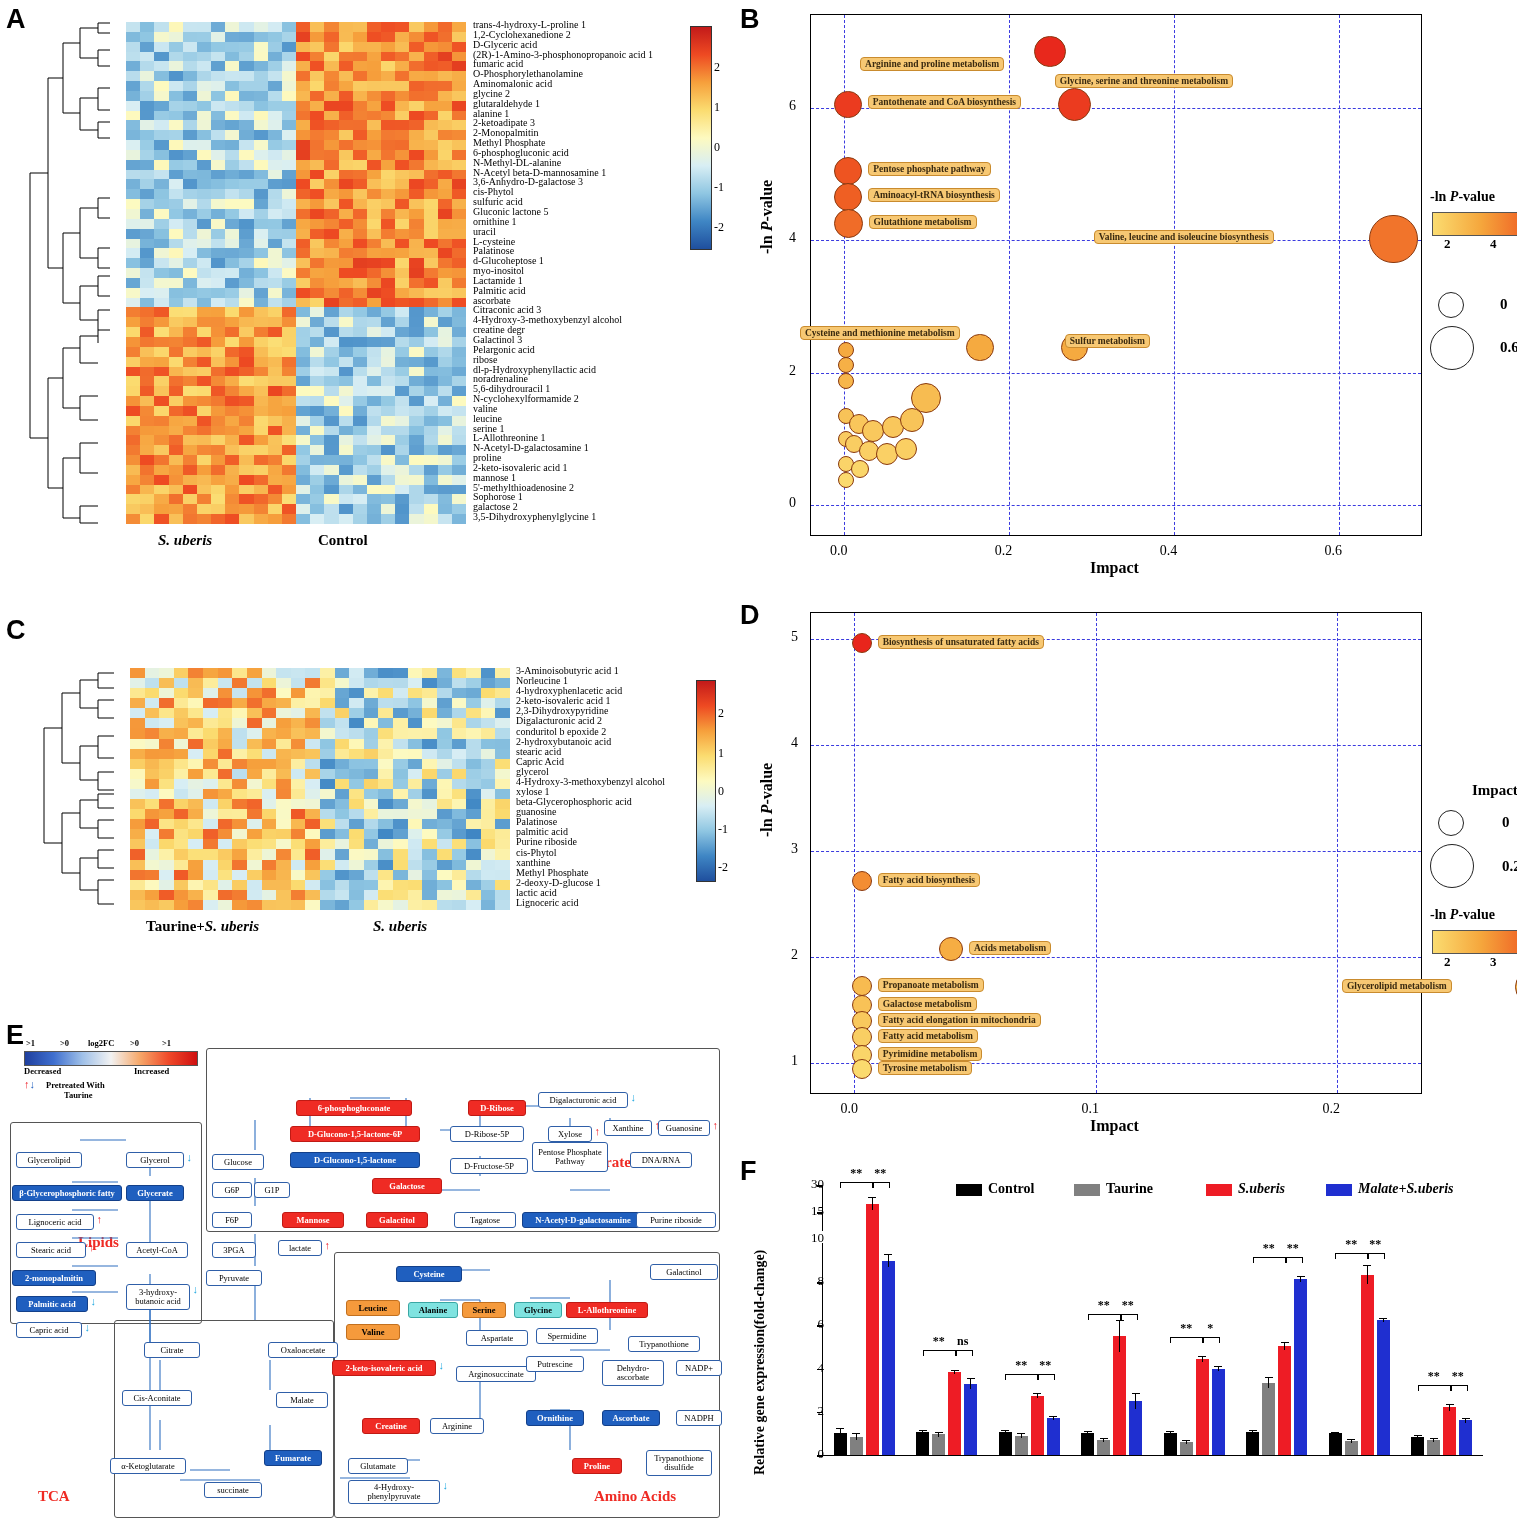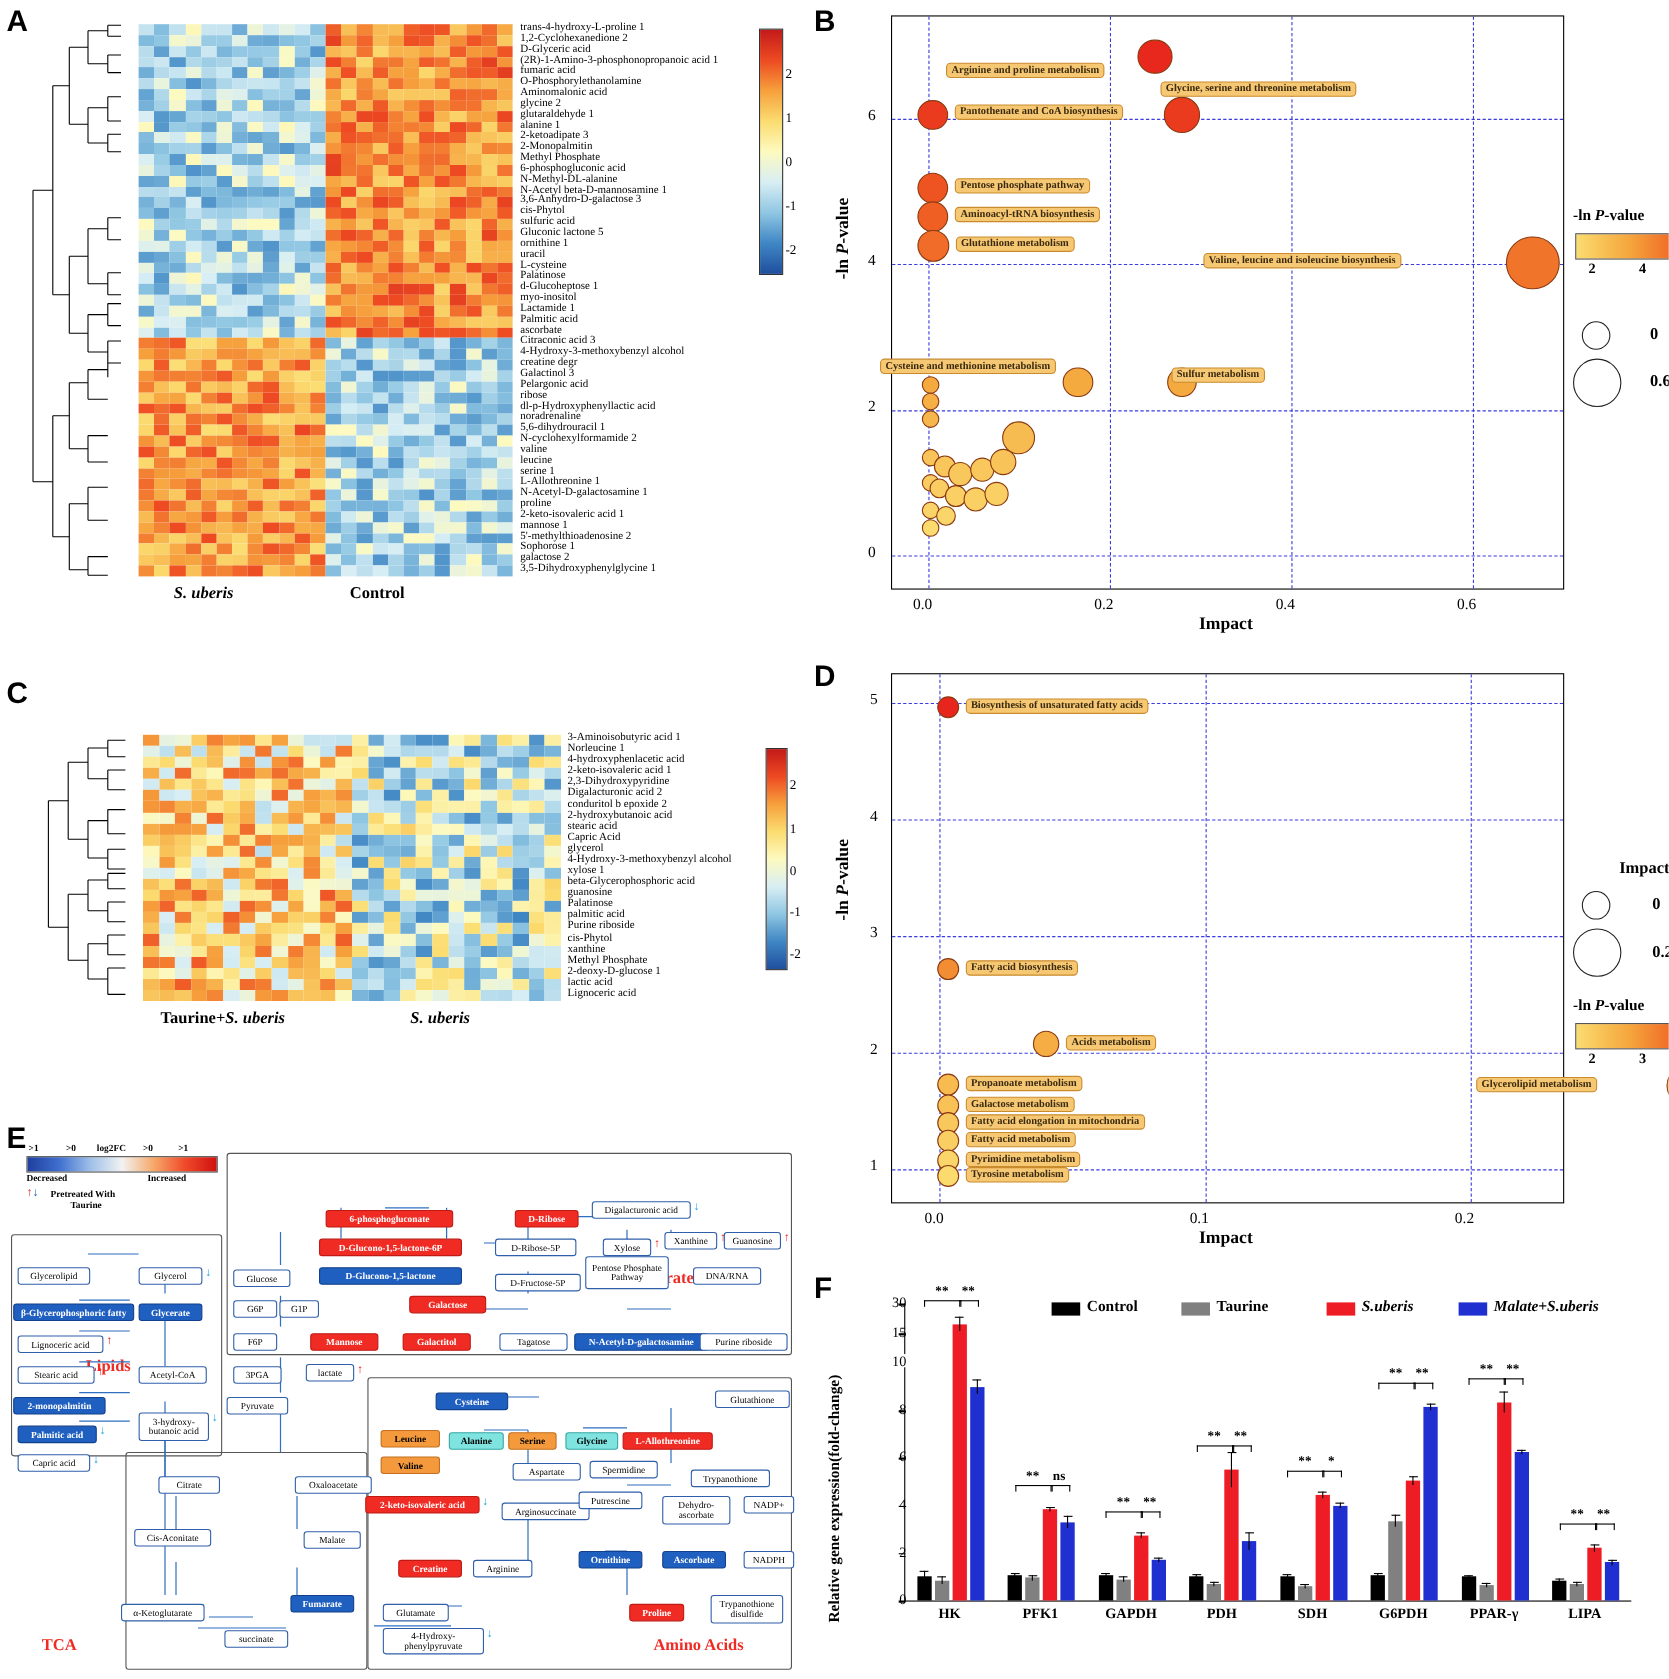--- a/index.html
+++ b/index.html
@@ -2400,21 +2400,21 @@
         <span>lactate</span>
         <span style="position: absolute; right: -9px; top: 0px; font-size: 11px; font-weight: bold; color: rgb(238, 28, 37);">↑</span>
       </div>
       <div class="pathbox" style="left: 196px; top: 240px; width: 56px; height: 16px;">
         <span>Pyruvate</span>
       </div>
       <div class="pathbox blue" style="left: 386px; top: 236px; width: 66px; height: 16px;">
         <span>Cysteine</span>
       </div>
       <div class="pathbox" style="left: 640px; top: 234px; width: 68px; height: 16px;">
-        <span>Glutathione</span>
+        <span>Galactinol</span>
       </div>
       <div class="pathbox orange" style="left: 452px; top: 272px; width: 44px; height: 16px;">
         <span>Serine</span>
       </div>
       <div class="pathbox cyan" style="left: 504px; top: 272px; width: 48px; height: 16px;">
         <span>Glycine</span>
       </div>
       <div class="pathbox red" style="left: 556px; top: 272px; width: 82px; height: 16px;">
         <span>L-Allothreonine</span>
       </div>
@@ -2649,30 +2649,20 @@
   <div class="abs" id="plotFticks" style="left:28px;top:0px;width:36px;height:290px;">
       <div style="position: absolute; right: 0px; top: 271px; font-size: 13px;">0</div>
       <div style="position: absolute; right: 0px; top: 227.8px; font-size: 13px;">2</div>
       <div style="position: absolute; right: 0px; top: 184.6px; font-size: 13px;">4</div>
       <div style="position: absolute; right: 0px; top: 141.4px; font-size: 13px;">6</div>
       <div style="position: absolute; right: 0px; top: 98.2px; font-size: 13px;">8</div>
       <div style="position: absolute; right: 0px; top: 55px; font-size: 13px;">10</div>
       <div style="position: absolute; right: 0px; top: 28px; font-size: 13px;">15</div>
       <div style="position: absolute; right: 0px; top: 1px; font-size: 13px;">30</div>
     </div>
-  <div class="abs" id="plotFcats" style="left:62px;top:284px;width:660px;height:24px;">
-      <div style="position: absolute; left: 0px; width: 82.5px; text-align: center; font-size: 13px; font-weight: bold;">HK</div>
-      <div style="position: absolute; left: 82.5px; width: 82.5px; text-align: center; font-size: 13px; font-weight: bold;">PFK1</div>
-      <div style="position: absolute; left: 165px; width: 82.5px; text-align: center; font-size: 13px; font-weight: bold;">GAPDH</div>
-      <div style="position: absolute; left: 247.5px; width: 82.5px; text-align: center; font-size: 13px; font-weight: bold;">PDH</div>
-      <div style="position: absolute; left: 330px; width: 82.5px; text-align: center; font-size: 13px; font-weight: bold;">SDH</div>
-      <div style="position: absolute; left: 412.5px; width: 82.5px; text-align: center; font-size: 13px; font-weight: bold;">G6PDH</div>
-      <div style="position: absolute; left: 495px; width: 82.5px; text-align: center; font-size: 13px; font-weight: bold;">PPAR-γ</div>
-      <div style="position: absolute; left: 577.5px; width: 82.5px; text-align: center; font-size: 13px; font-weight: bold;">LIPA</div>
-    </div>
   <div class="abs" id="plotFlegend" style="left:196px;top:6px;width:520px;height:20px;">
       <div style="position: absolute; left: 0px; top: 3px; width: 26px; height: 12px; background: rgb(0, 0, 0);"></div>
       <div style="position: absolute; left: 32px; top: 0px; font-size: 14px; font-weight: bold;">Control</div>
       <div style="position: absolute; left: 118px; top: 3px; width: 26px; height: 12px; background: rgb(128, 128, 128);"></div>
       <div style="position: absolute; left: 150px; top: 0px; font-size: 14px; font-weight: bold;">Taurine</div>
       <div style="position: absolute; left: 250px; top: 3px; width: 26px; height: 12px; background: rgb(238, 28, 37);"></div>
       <div style="position: absolute; left: 282px; top: 0px; font-size: 14px; font-weight: bold; font-style: italic;">S.uberis</div>
       <div style="position: absolute; left: 370px; top: 3px; width: 26px; height: 12px; background: rgb(31, 47, 208);"></div>
       <div style="position: absolute; left: 402px; top: 0px; font-size: 14px; font-weight: bold; font-style: italic;">Malate+S.uberis</div>
     </div>

